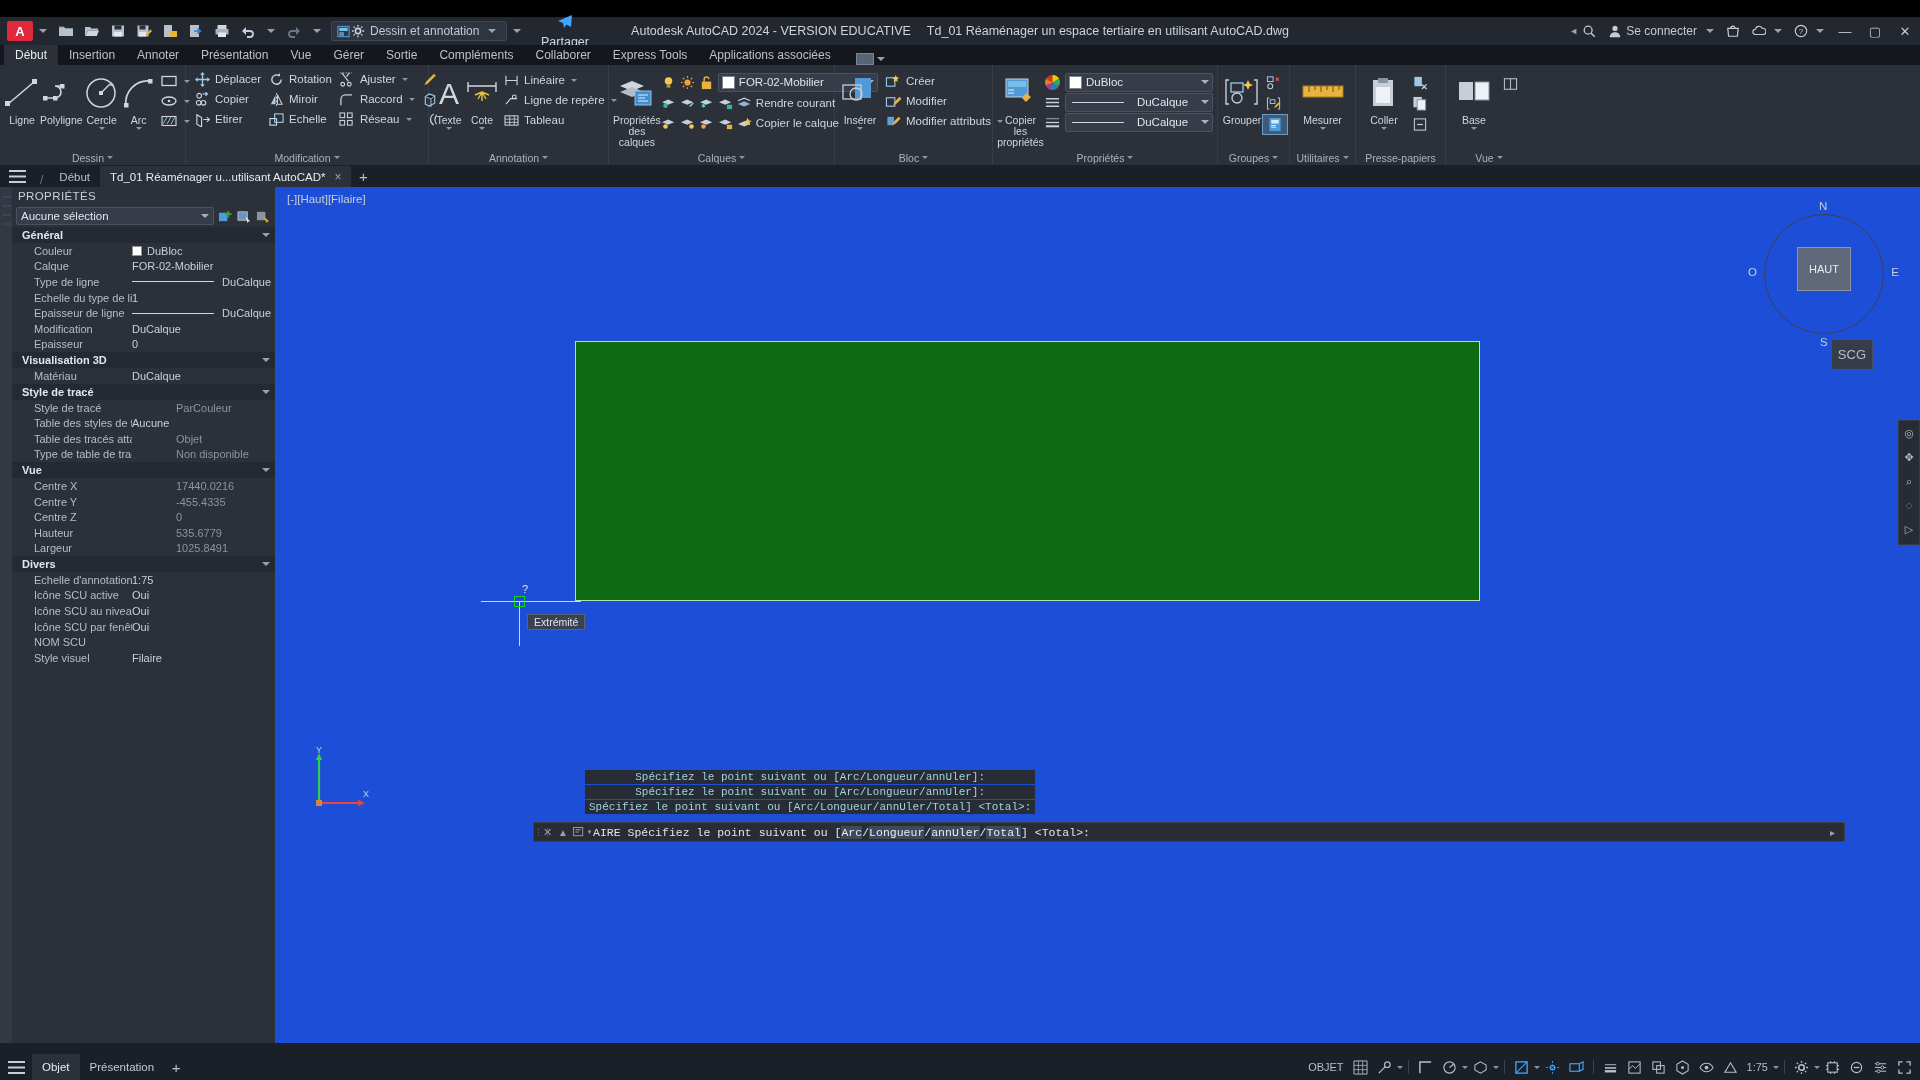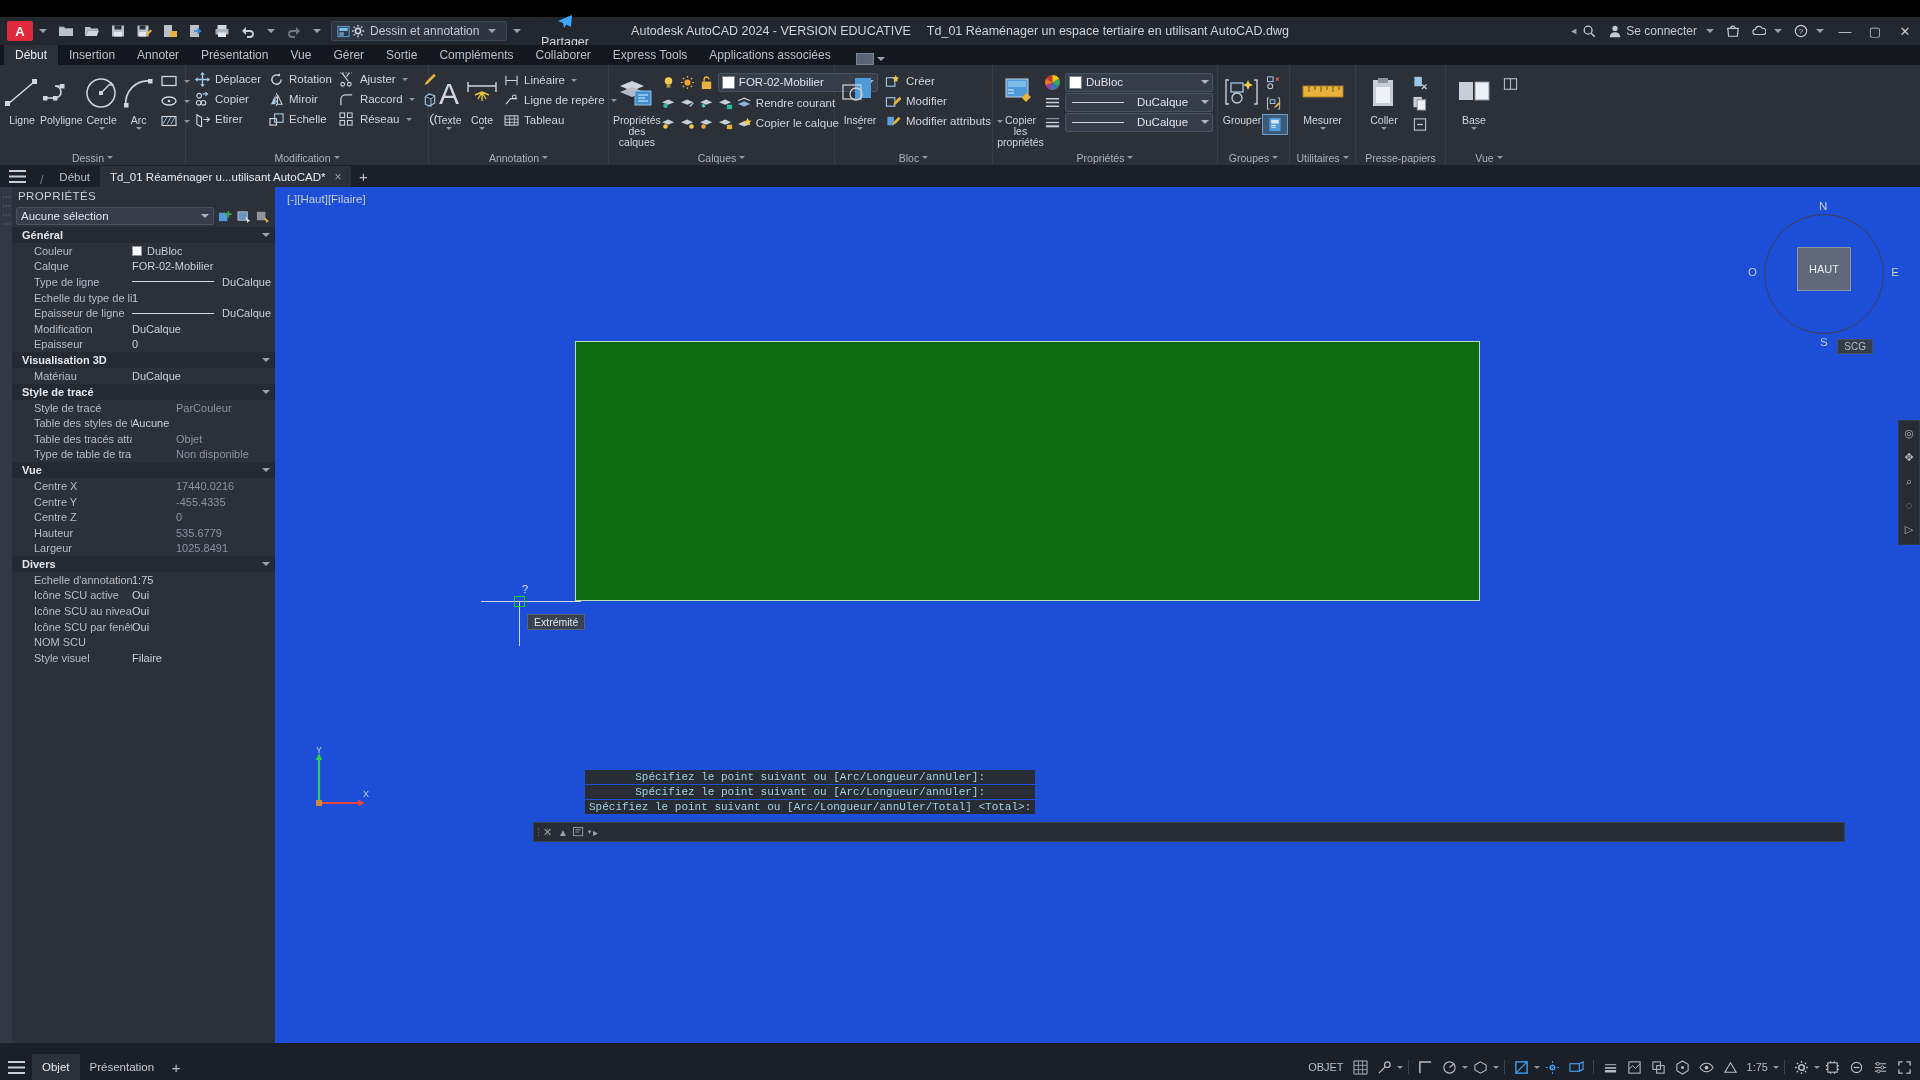--- a/index.html
+++ b/index.html
@@ -152,21 +152,21 @@
   .vc-ring { position:absolute; left:0; top:0; width:120px; height:120px; border-radius:50%;
              border:1px solid #3a4250; }
   .vc-box { position:absolute; left:33px; top:33px; width:54px; height:44px; background:#5e6878;
             border:1px solid #8b95a4; display:flex; align-items:center; justify-content:center;
             color:#e8ecf1; font-size:11px; }
   .vc-n { position:absolute; left:55px; top:-14px; font-size:11.5px; color:#c7ced6; }
   .vc-s { position:absolute; left:56px; bottom:-14px; font-size:11.5px; color:#c7ced6; }
   .vc-o { position:absolute; left:-16px; top:52px; font-size:11.5px; color:#c7ced6; }
   .vc-e { position:absolute; right:-15px; top:52px; font-size:11.5px; color:#c7ced6; }
   .scu-badge { position:absolute; right:47px; top:152px; background:#363d49; border:1px solid #4a525f;
-               font-size:10px; color:#b6bec8; padding:1px 6px; }
+               font-size:13px; color:#b6bec8; padding:7px 6px; }
 
   
   .navbar-r { position:absolute; right:0; top:233px; width:22px; height:125px; background:#262b34; border:1px solid #353c47;}
   .navbar-r div { height:24px; display:flex; align-items:center; justify-content:center; color:#b6bec8; font-size:11px; }
 
   
   .ucs { position:absolute; left:38px; top:560px; width:60px; height:62px; }
 
   
   .cmd-hist { position:absolute; left:310px; top:583px; display:flex; flex-direction:column; gap:1px;text-align:center; }
@@ -1251,20 +1251,21 @@
     <div class="cmd-grip">⋮⋮</div>
     <div class="cmd-x">✕</div>
     <div class="cmd-up">▲</div>
     <div class="cmd-icon">
       <svg width="13" height="11" viewBox="0 0 14 12">
           <rect x="0.5" y="0.5" width="10" height="9" fill="none" stroke="#9aa3ad"></rect>
           <path d="M2.5 3h6M2.5 5.5h4" stroke="#9aa3ad" stroke-width="1"></path>
         </svg>
       <span style="font-size:7px;color:#9aa3ad;">▾</span>
     </div>
+    <div class="cmd-txt"><span>AIRE Spécifiez le point suivant ou [</span><span class="kw">Arc</span><span>/</span><span class="kw">Longueur</span><span>/</span><span class="kw">annUler</span><span>/</span><span class="kw">Total</span><span>] &lt;Total&gt;:</span></div>
     <div class="cmd-right">▸</div>
   </div>
 
   <div class="statusbar">
     <div class="sb-left">
       <div class="sb-burger">
         <svg width="17" height="13" viewBox="0 0 17 13">
             <path d="M0 1h17M0 6.5h17M0 12h17" stroke="#c6ced8" stroke-width="2"></path>
           </svg>
       </div>

